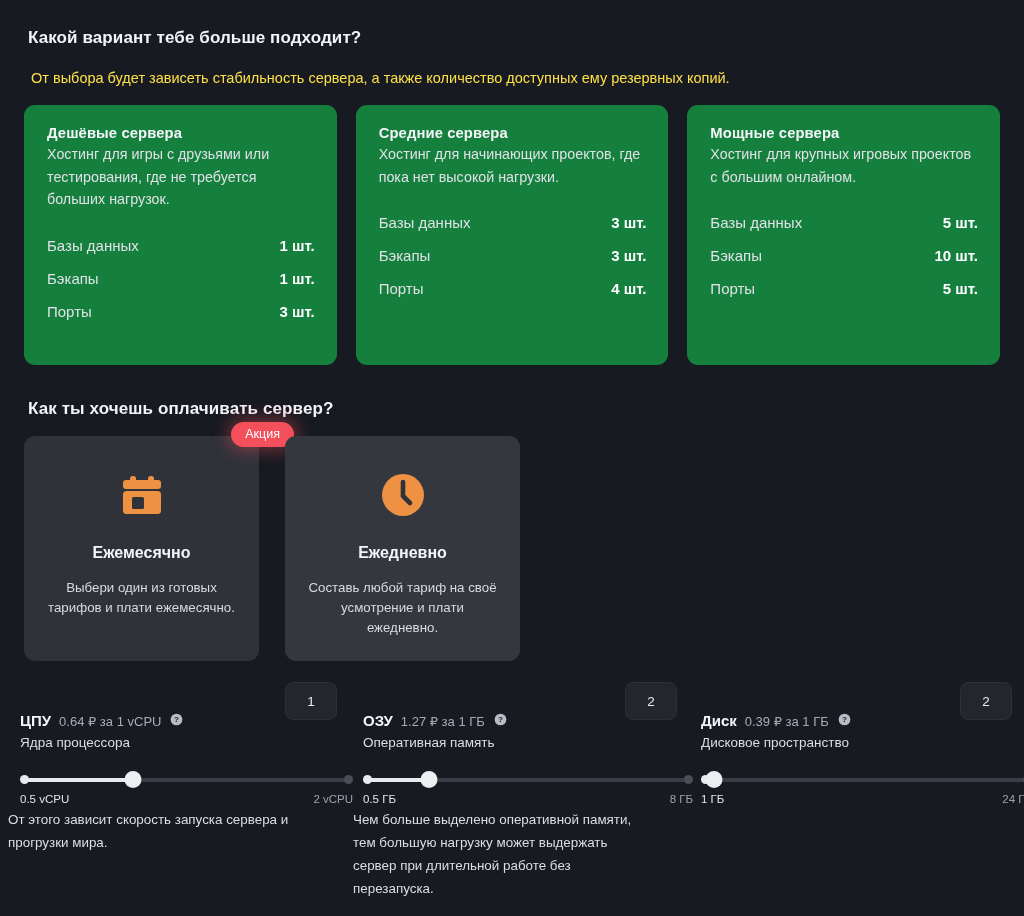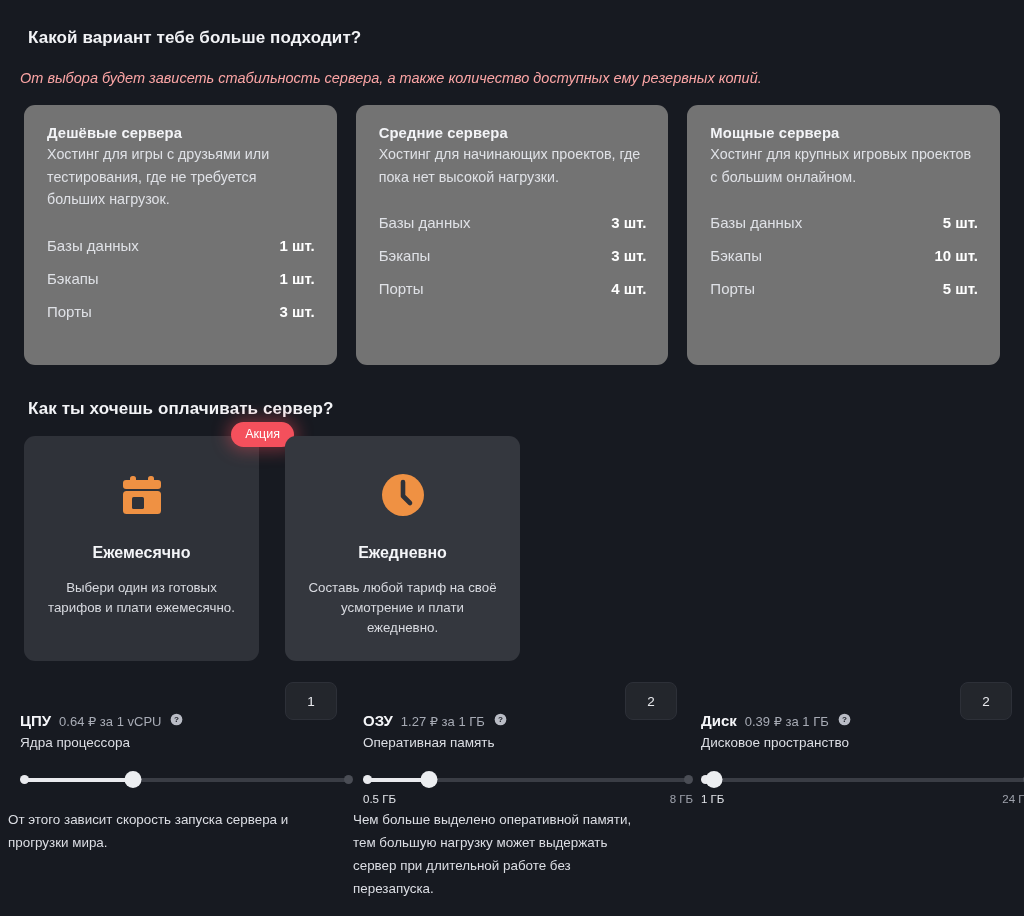--- a/index.html
+++ b/index.html
@@ -12,34 +12,34 @@
   }
   .page { position: relative; width: 1024px; height: 829px; padding: 0 24px; }
 
   
   .h-section {
     font-size: 17px; font-weight: bold; letter-spacing: .1px;
     color: #f2f3f6;
   }
   #h1-plans { position: absolute; left: 28px; top: 28px; }
   .sub {
-    position: absolute; left: 20px; top: 70px;
-    font-size: 14.5px; color: #fca5a5; font-weight: 400; font-style: italic;
+    position: absolute; left: 31px; top: 70px;
+    font-size: 14.5px; color: #fde047; font-weight: 400;
   }
   #h2-billing { position: absolute; left: 28px; top: 399px; }
 
   
   .plans {
     position: absolute; left: 24px; top: 105px;
     width: 976px; height: 260px;
     display: flex; gap: 19px;
   }
   .plan-card {
     flex: 1 1 0;
-    background: #737373;
+    background: #15803d;
     border-radius: 11px;
     padding: 20px 22px 16px 23px;
     display: flex; flex-direction: column;
   }
   .plan-title {
     font-size: 14.8px; font-weight: bold; color: #f3f4f7;
     margin-bottom: 2px; letter-spacing: .1px;
   }
   .plan-desc {
     font-size: 14.3px; color: #dfe1e6; line-height: 22.5px;
@@ -268,20 +268,24 @@
       </div>
       <div class="res-sub">Ядра процессора</div>
       <div class="num-box">1</div>
       <div class="slider-wrap">
         <div class="track"></div>
         <div class="track-fill" id="fill-cpu" style="width: calc(34% - 4px);"></div>
         <div class="dot-min"></div>
         <div class="dot-max"></div>
         <div class="thumb" id="thumb-cpu" style="left: 34%;"></div>
       </div>
+      <div class="range-labels">
+        <span class="range-min">0.5 vCPU</span>
+        <span class="range-max">2 vCPU</span>
+      </div>
       <div class="res-note">От этого зависит скорость запуска сервера и прогрузки мира.</div>
     </div>
 
     <div class="res-col ram">
       <div class="res-head">
         <span class="res-name">ОЗУ</span>
         <span class="res-price">1.27 ₽ за 1 ГБ</span>
         <span class="help-icon">
           <svg width="13" height="13" viewBox="0 0 16 16">
             <circle cx="8" cy="8" r="7.2" fill="#b9bcc5"></circle>

